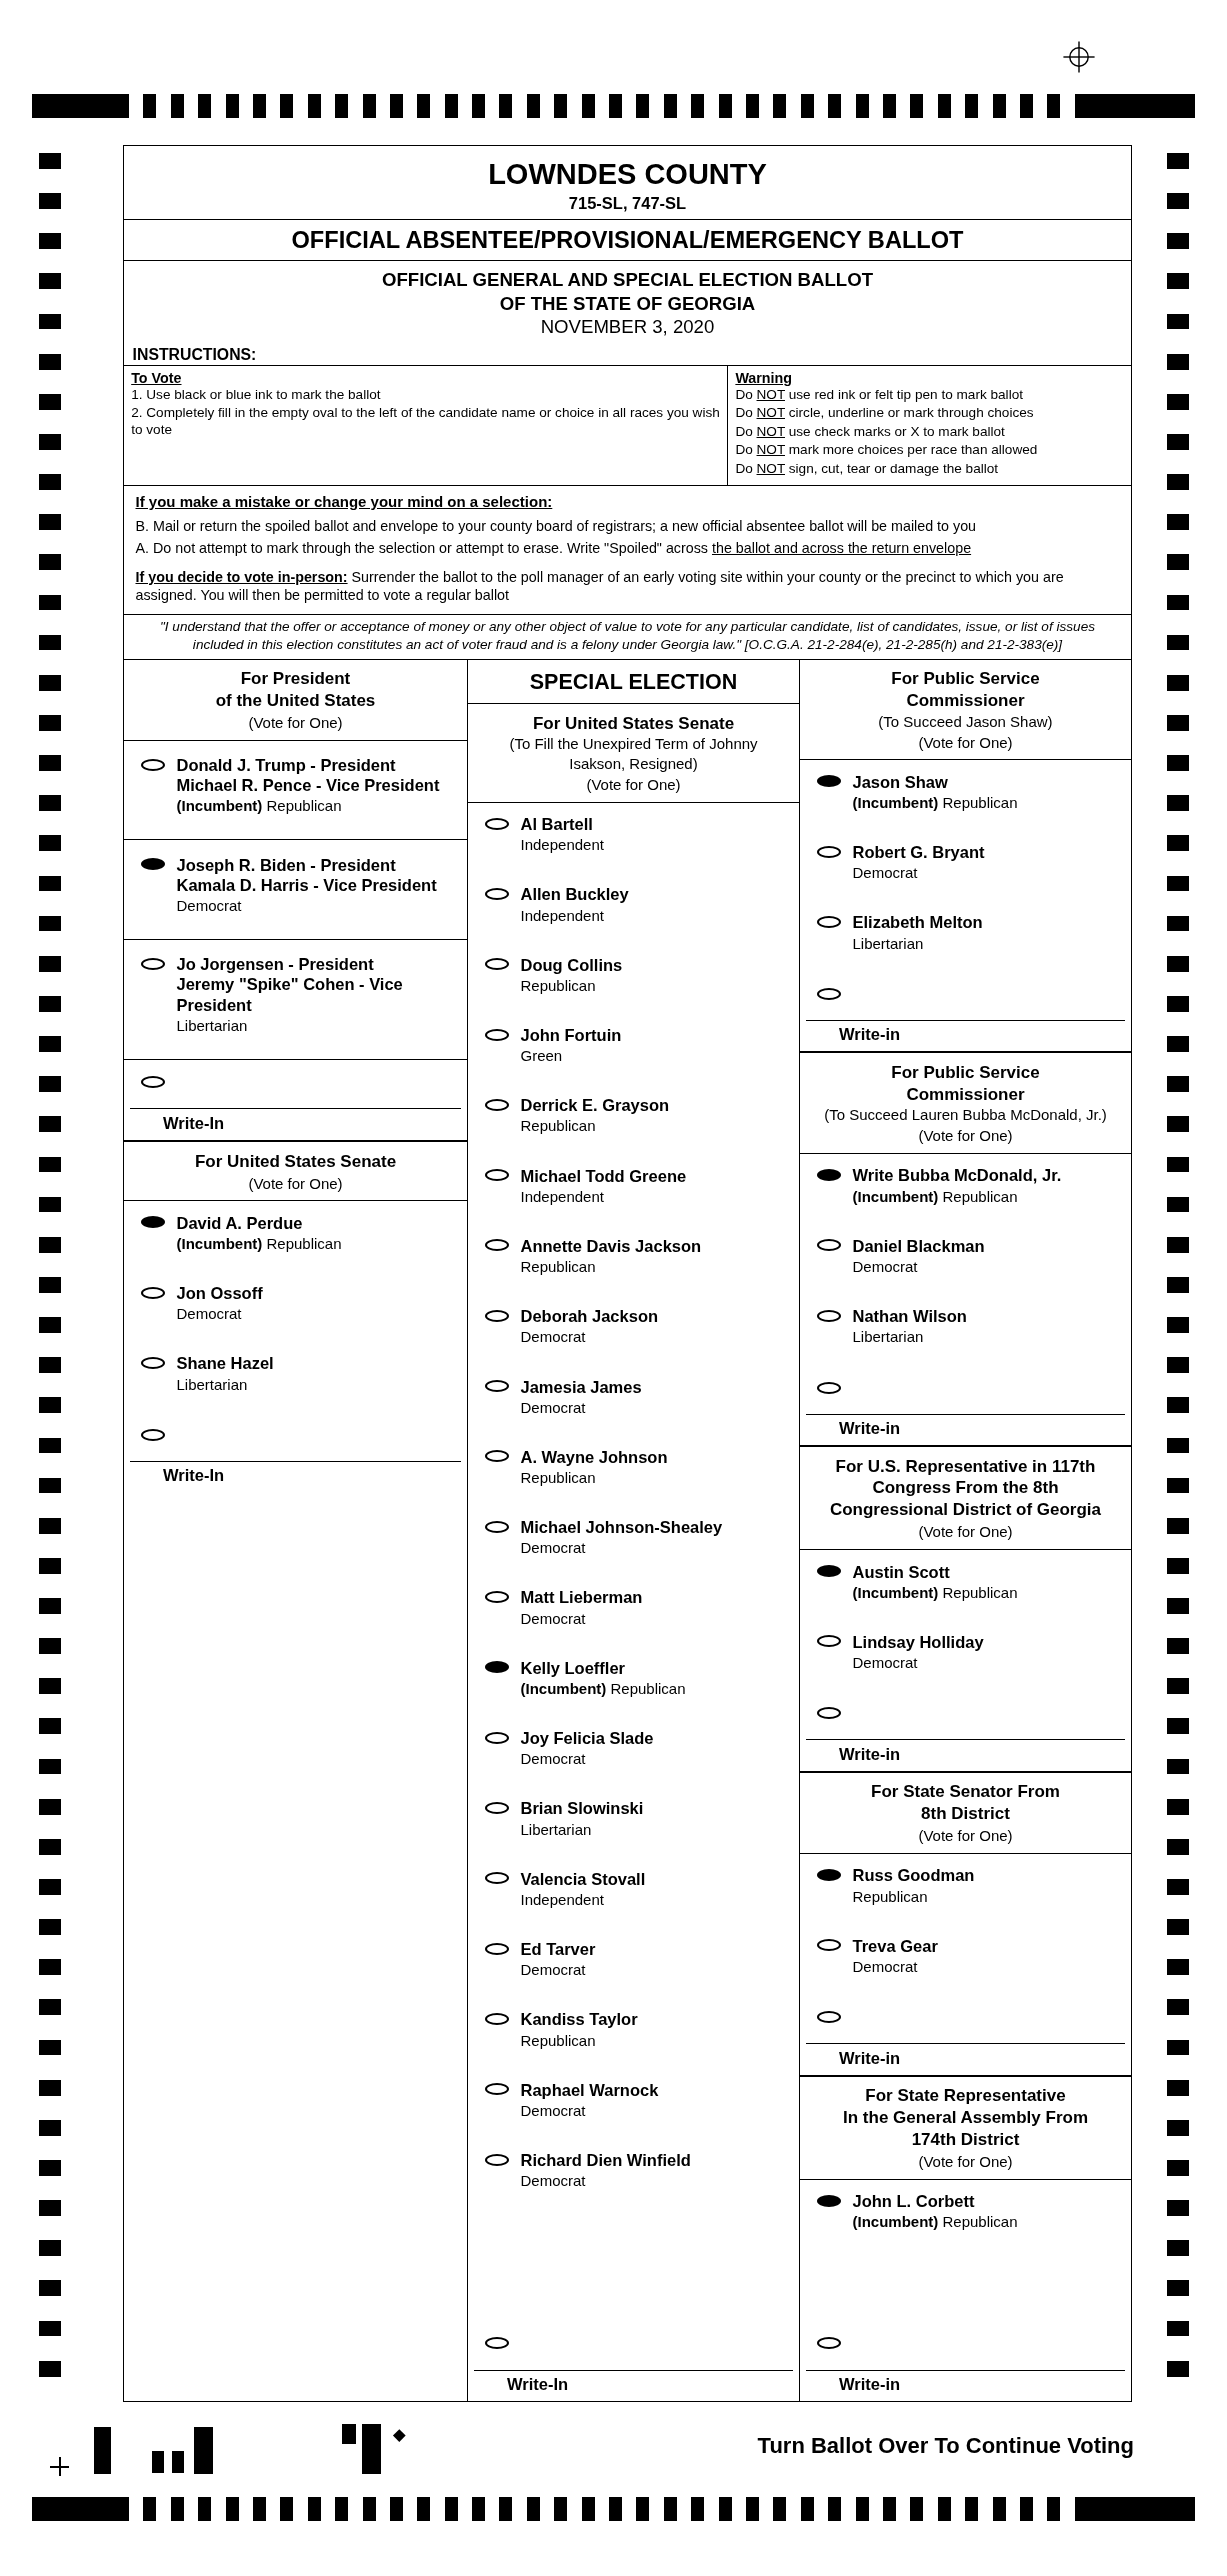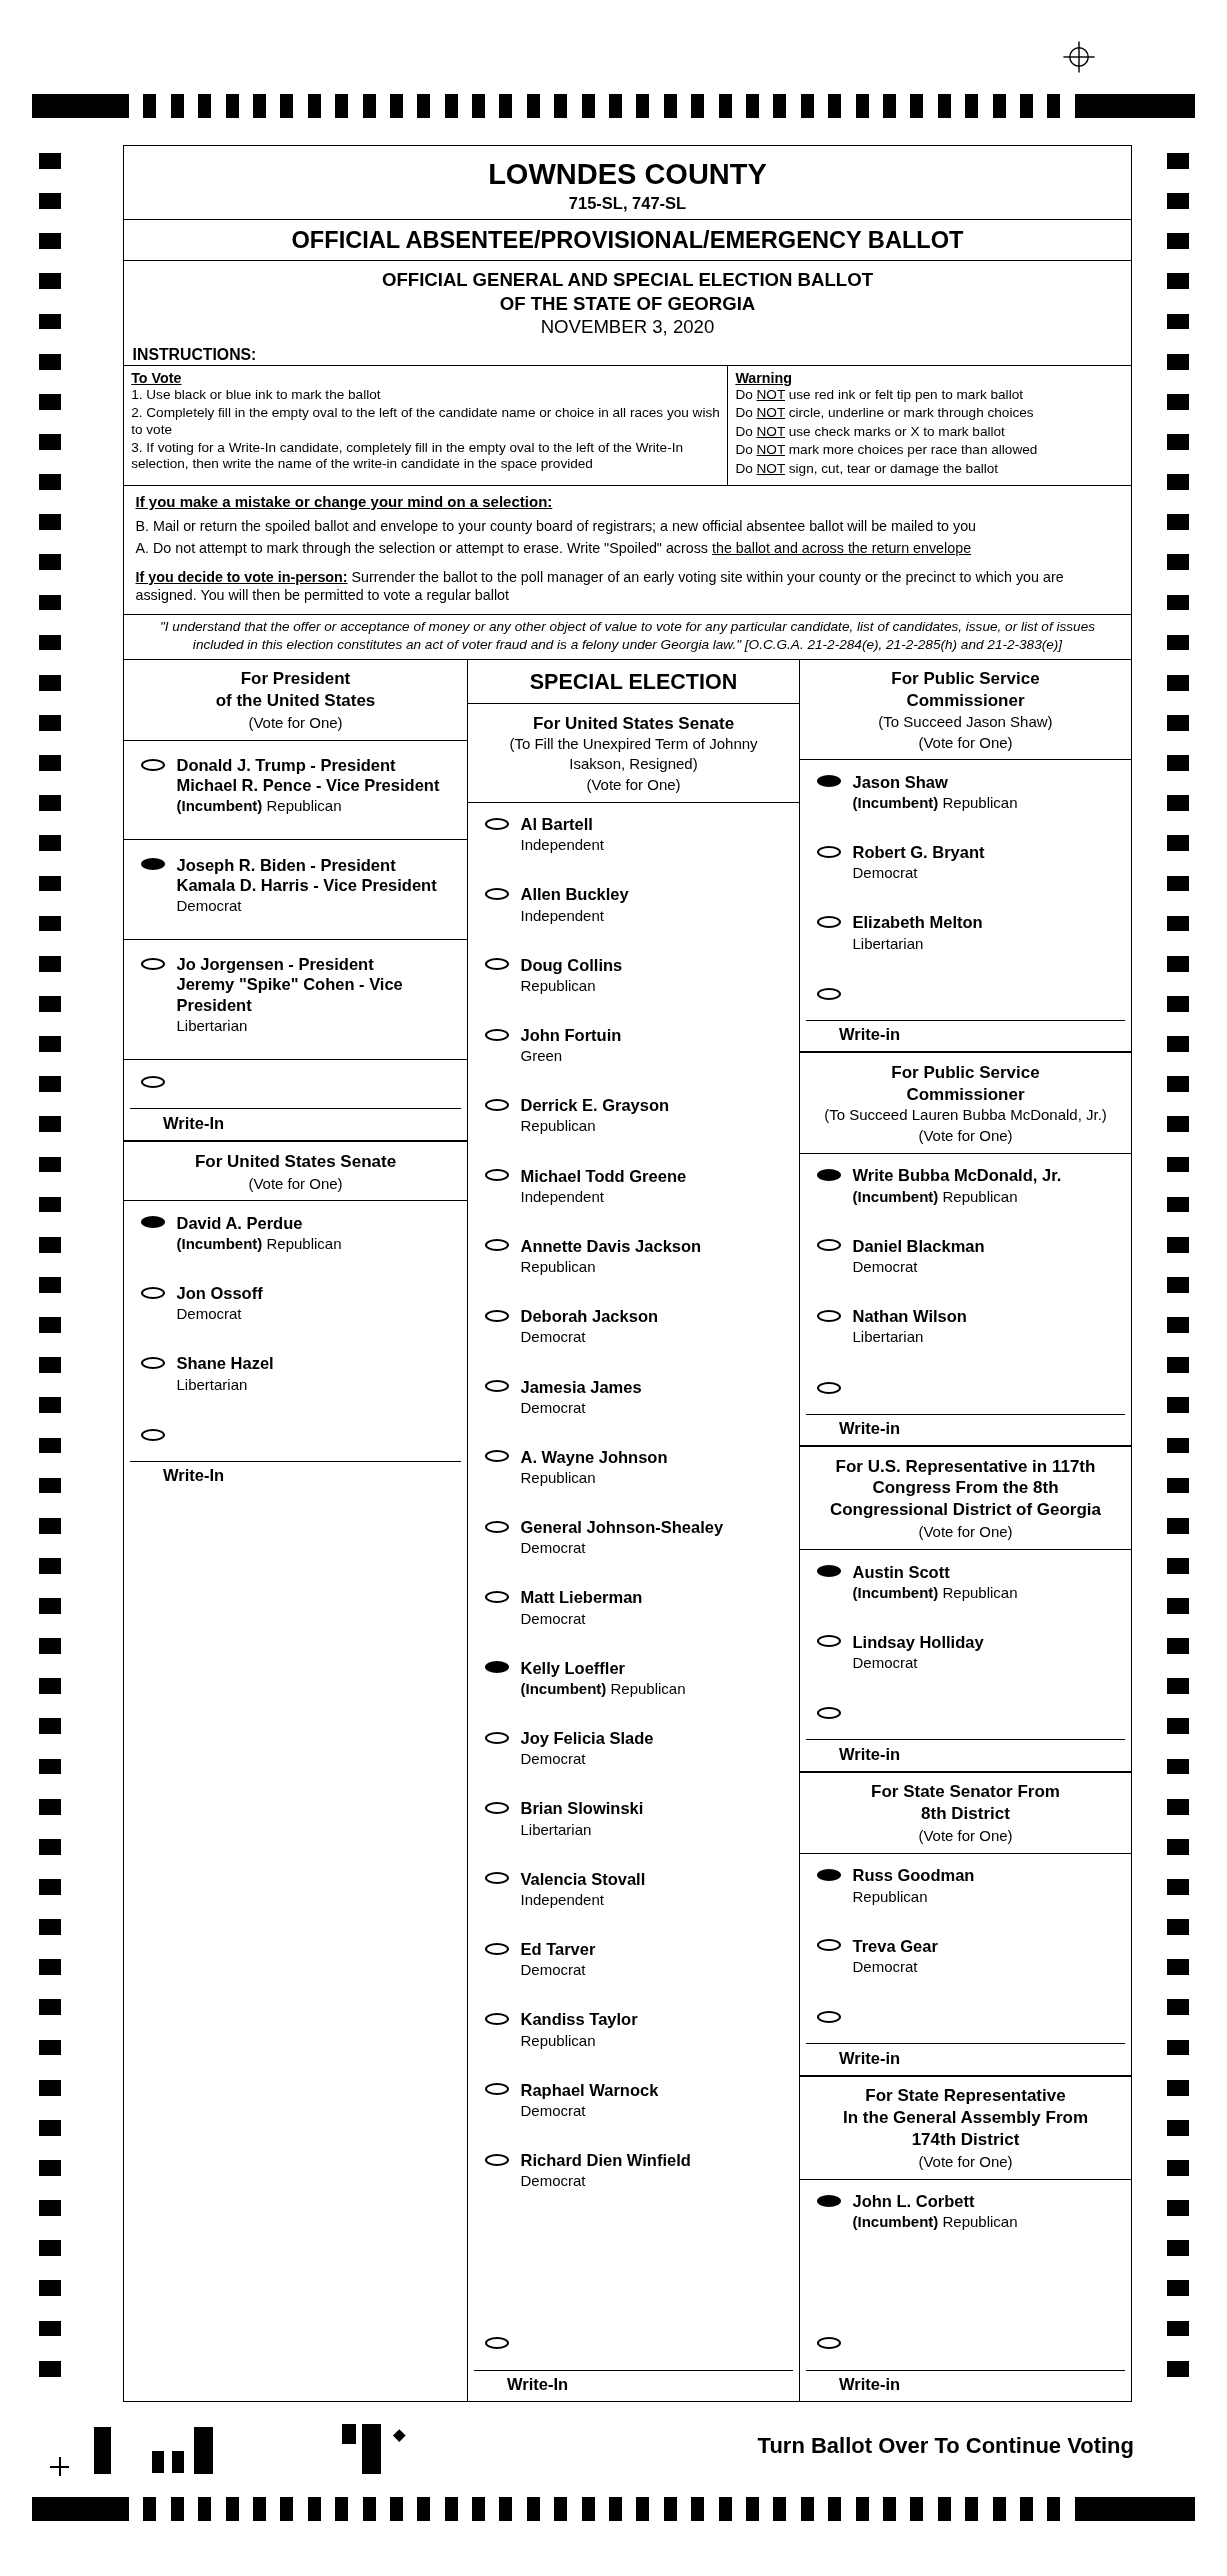--- a/index.html
+++ b/index.html
@@ -292,21 +292,20 @@
       <div class="eline">OF THE STATE OF GEORGIA</div>
       <div class="edate">NOVEMBER 3, 2020</div>
 
       <div class="instr-label">INSTRUCTIONS:</div>
       <div class="instr-box">
         <div class="iv-cell tovote">
           <div class="iv-title">To Vote</div>
           <div id="to-vote-list">
               <div class="iv-item">1. Use black or blue ink to mark the ballot</div>
               <div class="iv-item">2. Completely fill in the empty oval to the left of the candidate name or choice in all races you wish to vote</div>
-              <div class="iv-item">3. If voting for a Write-In candidate, completely fill in the empty oval to the left of the Write-In selection, then write the name of the write-in candidate in the space provided</div>
             </div>
         </div>
         <div class="iv-cell warncell">
           <div class="iv-title">Warning</div>
           <div id="warning-list">
               <div class="iv-item">Do <span class="ul">NOT</span> use red ink or felt tip pen to mark ballot</div>
               <div class="iv-item">Do <span class="ul">NOT</span> circle, underline or mark through choices</div>
               <div class="iv-item">Do <span class="ul">NOT</span> use check marks or X to mark ballot</div>
               <div class="iv-item">Do <span class="ul">NOT</span> mark more choices per race than allowed</div>
               <div class="iv-item">Do <span class="ul">NOT</span> sign, cut, tear or damage the ballot</div>
@@ -479,21 +478,21 @@
               <div class="cand">
                 <div class="oval"></div>
                 <div class="cand-tx">
                   <div class="cand-name">A. Wayne Johnson</div>
                   <div class="cand-party">Republican</div>
                 </div>
               </div>
               <div class="cand">
                 <div class="oval"></div>
                 <div class="cand-tx">
-                  <div class="cand-name">General Johnson-Shealey</div>
+                  <div class="cand-name">Michael Johnson-Shealey</div>
                   <div class="cand-party">Democrat</div>
                 </div>
               </div>
               <div class="cand">
                 <div class="oval"></div>
                 <div class="cand-tx">
                   <div class="cand-name">Matt Lieberman</div>
                   <div class="cand-party">Democrat</div>
                 </div>
               </div>

